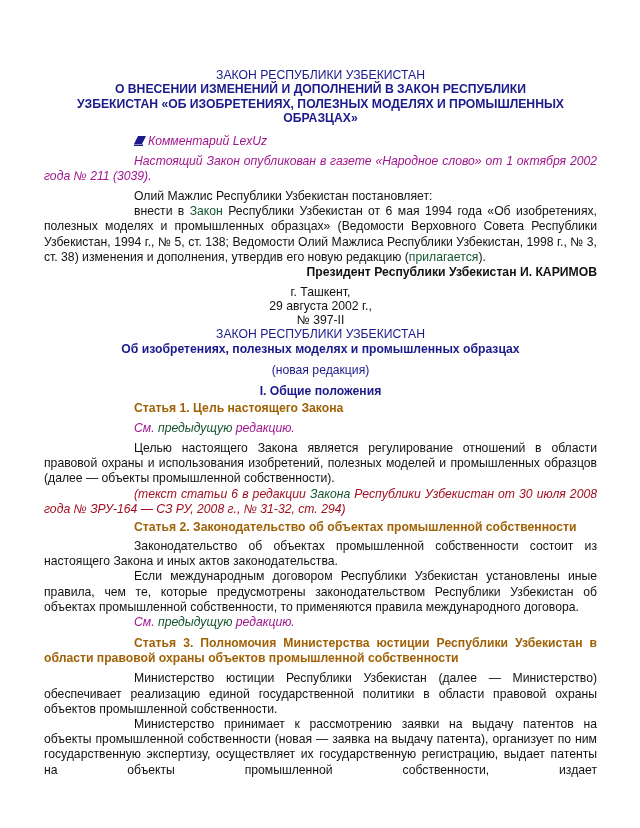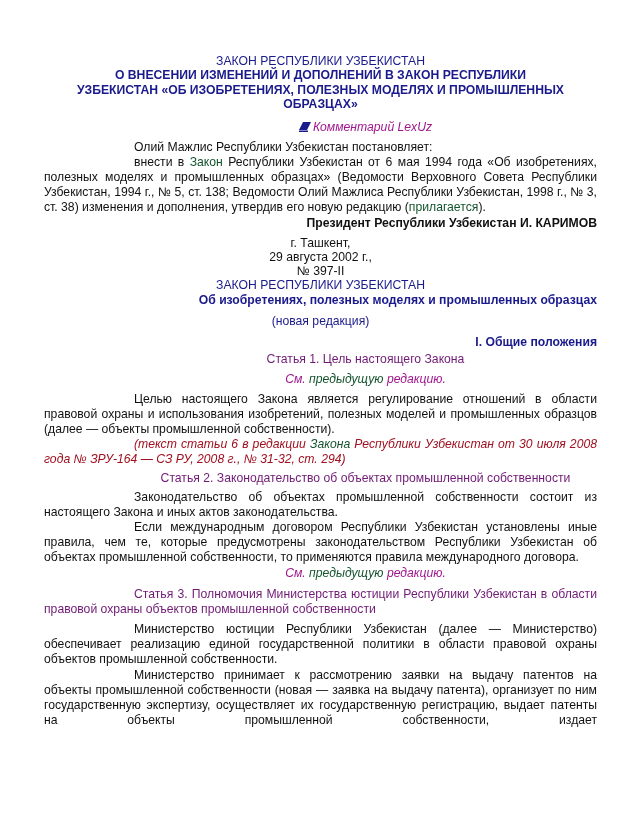--- a/index.html
+++ b/index.html
@@ -1,32 +1,32 @@
 <!DOCTYPE html>
 <html><head>
 <meta charset="utf-8">
 <style>
   html, body { margin: 0; padding: 0; background: #ffffff; }
   body { width: 640px; height: 828px; overflow: hidden; position: relative;
          font-family: "Liberation Sans", sans-serif; font-size: 12.2px; color: #111; }
-  .page { position: absolute; left: 44px; top: 54px; width: 553px; }
+  .page { position: absolute; left: 44px; top: 68px; width: 553px; }
   .c { text-align: center; }
   .blue { color: #1a1a8c; }
   .mag { color: #a0168e; }
   .teal { color: #14532d; }
   .red { color: #a01020; }
-  .b { font-weight: bold; text-align: right; }
+  .b { font-weight: bold; }
   .i { font-style: italic; }
   p { margin: 0; text-align: justify; line-height: 15.2px; }
   .ind { text-indent: 90px; }
-  .pl { padding-left: 90px; text-align: center; }
+  .pl { padding-left: 90px; }
   .title1 { line-height: 14px; }
   .title2 { line-height: 14.5px; font-weight: bold; }
   .right { text-align: right; }
-  .art { font-weight: normal; color: #701a75; }
+  .art { font-weight: bold; color: #a16207; }
   a { text-decoration: none; }
   .icon-note { display: inline-block; width: 12px; height: 10px; vertical-align: -1px; margin-right: 2px; }
 </style>
 </head>
 <body>
 
 <div class="page">
 
   <div class="c blue title1">ЗАКОН РЕСПУБЛИКИ УЗБЕКИСТАН</div>
   <div class="c blue title2">
@@ -35,20 +35,21 @@
     <div>ОБРАЗЦАХ»</div>
   </div>
 
   <div class="pl mag i" style="margin-top:8px; line-height:15px;">
     <svg class="icon-note" viewBox="0 0 12 10">
       <polygon points="4,0 12,0 8,8 0,8" fill="#1a1a8c"></polygon>
       <rect x="0" y="8.5" width="9" height="1.5" fill="#1a1a8c"></rect>
     </svg><span>Комментарий LexUz</span>
   </div>
 
+  <p class="ind mag i" style="margin-top:5px;">Настоящий Закон опубликован в газете «Народное слово» от 1 октября 2002 года № 211 (3039).</p>
 
   <p class="ind" style="margin-top:5px;">Олий Мажлис Республики Узбекистан постановляет:</p>
   <p class="ind"><span>внести в </span><a class="teal">Закон</a><span> Республики Узбекистан от 6 мая 1994 года «Об изобретениях, полезных моделях и промышленных образцах» (Ведомости Верховного Совета Республики Узбекистан, 1994 г., № 5, ст. 138; Ведомости Олий Мажлиса Республики Узбекистан, 1998 г., № 3, ст. 38) изменения и дополнения, утвердив его новую редакцию (</span><a class="teal">прилагается</a><span>).</span></p>
 
   <div class="right b" style="line-height:15px;">Президент Республики Узбекистан И. КАРИМОВ</div>
 
   <div class="c" style="margin-top:5px; line-height:14px;">
     <div>г. Ташкент,</div>
     <div>29 августа 2002 г.,</div>
     <div>№ 397-II</div>

